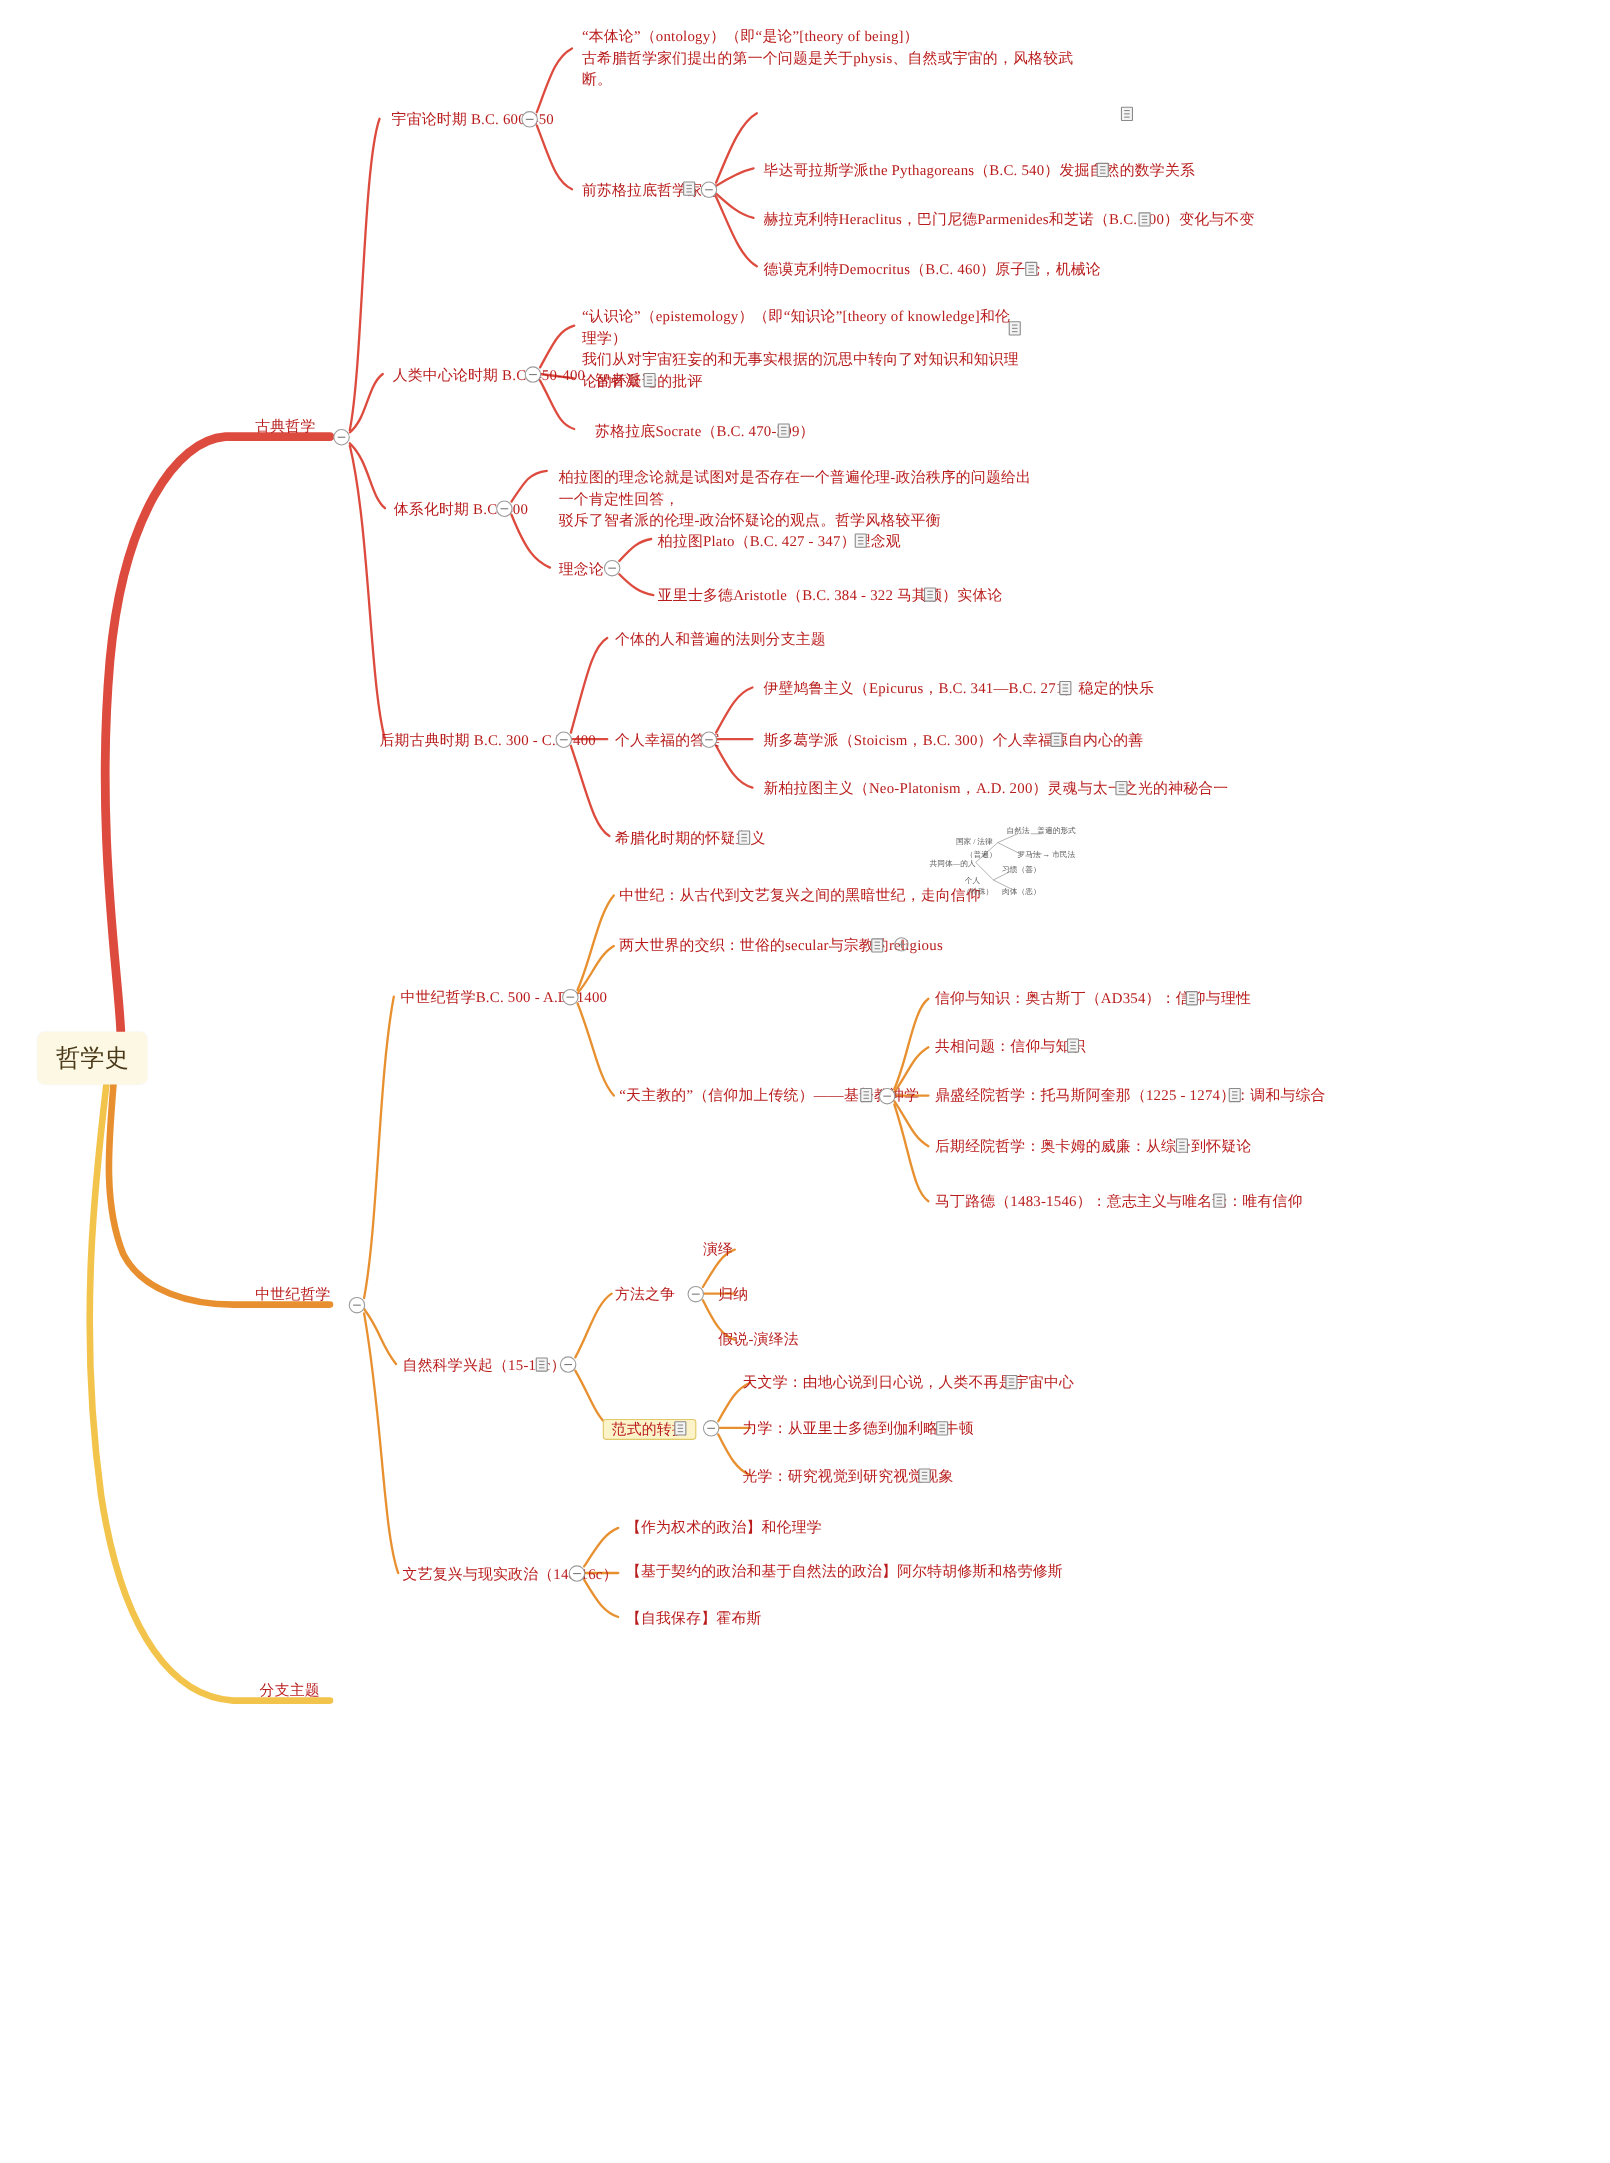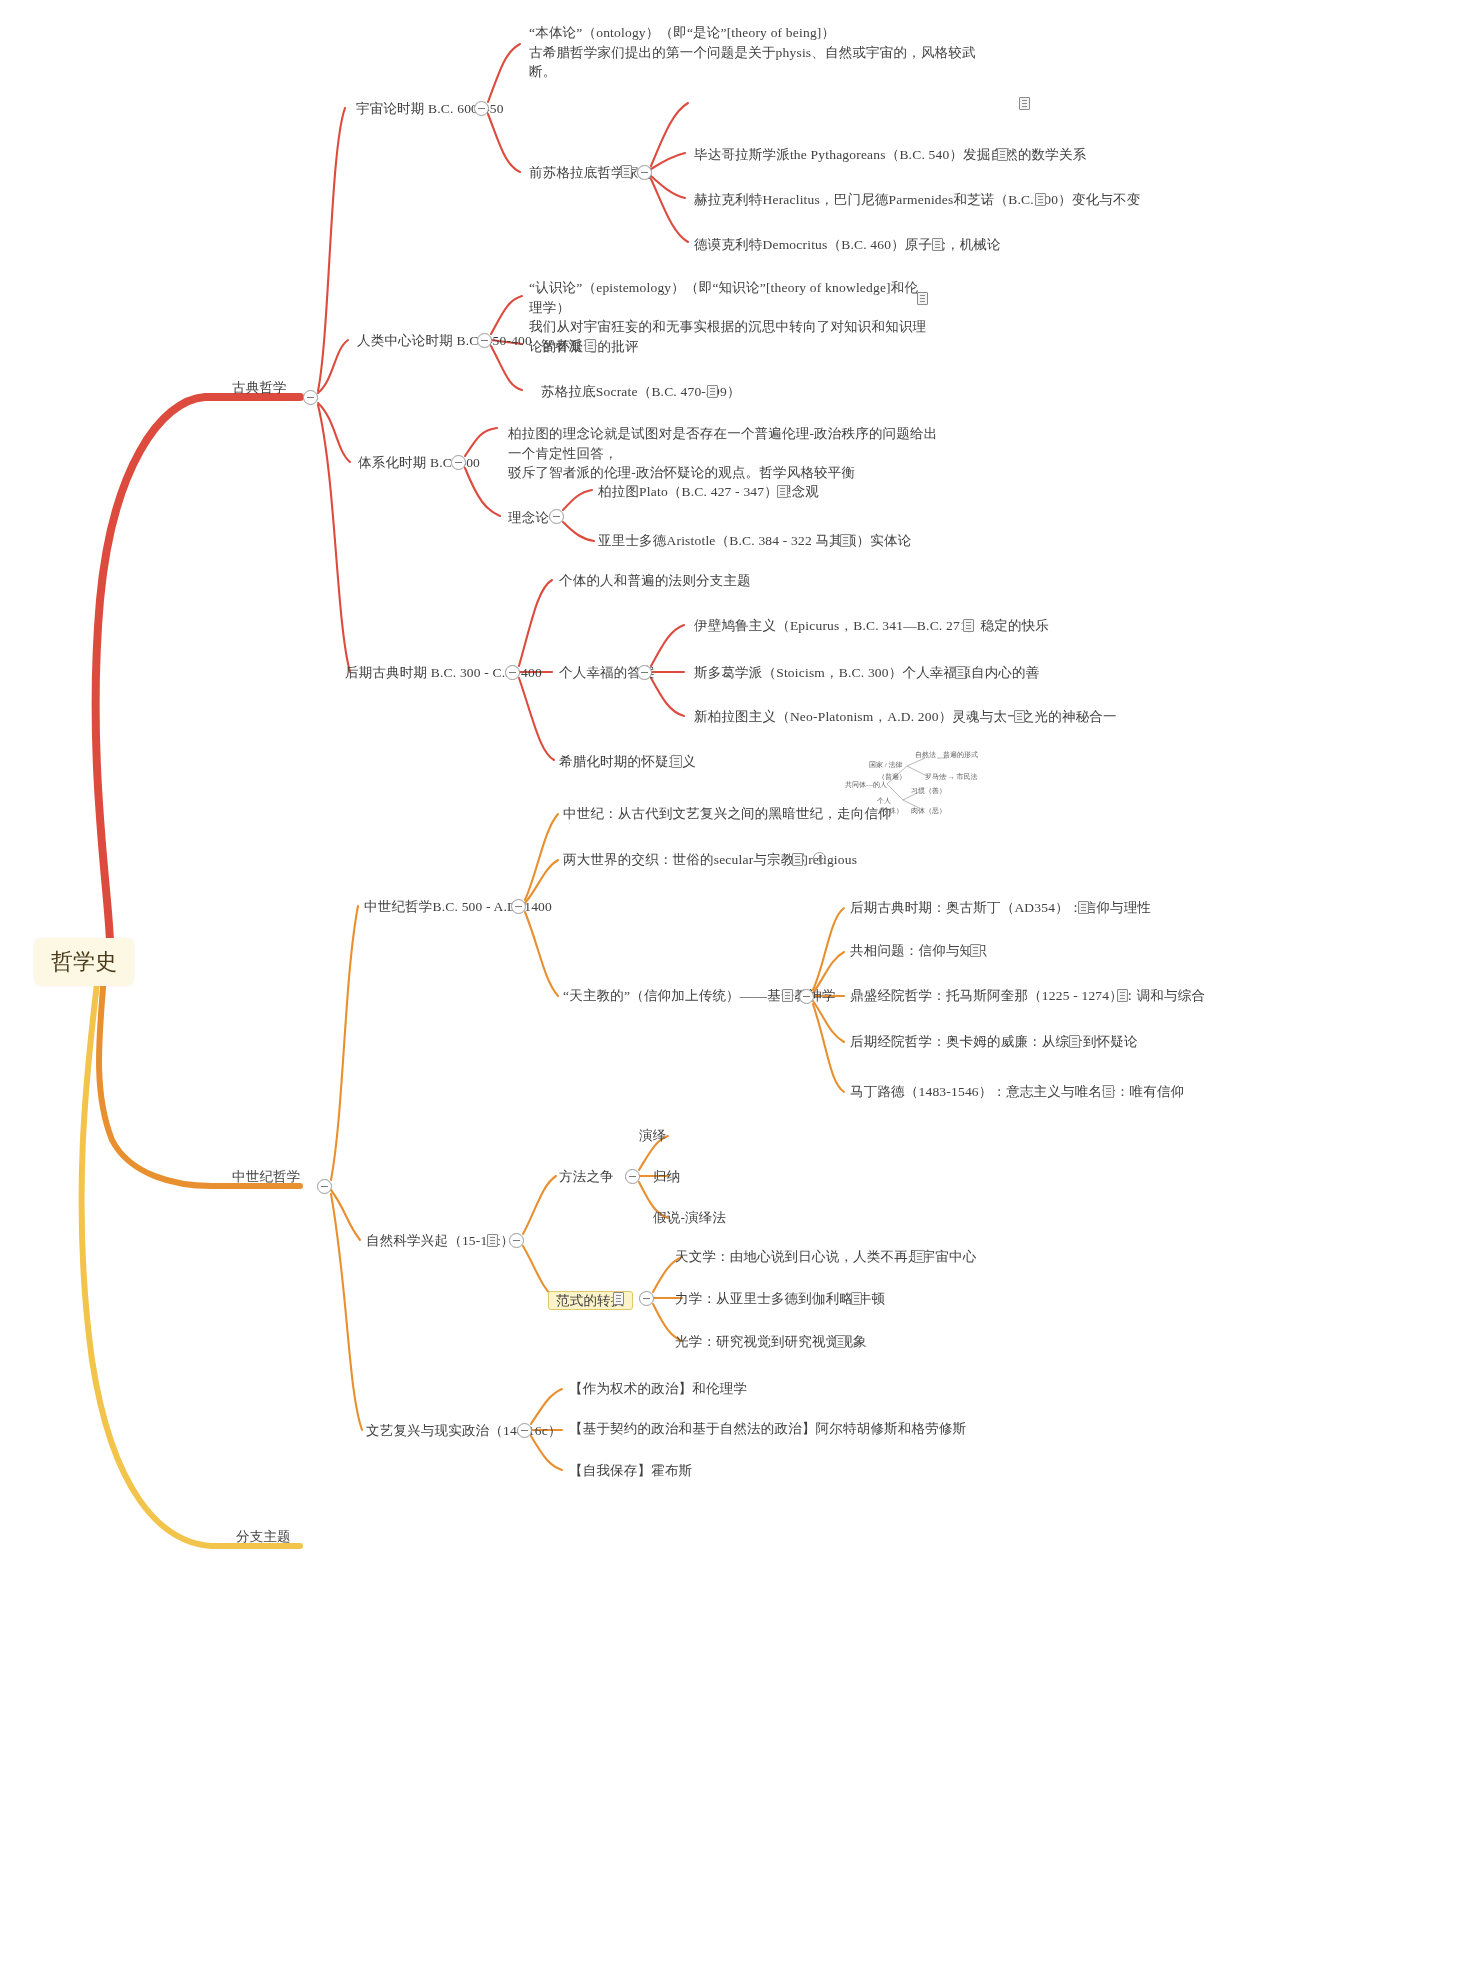--- a/index.html
+++ b/index.html
@@ -1,21 +1,21 @@
 <!DOCTYPE html>
 <html><head>
 <meta charset="utf-8">
 <style>
   html,body{margin:0;padding:0;background:#ffffff;}
   body{font-family:"Liberation Serif","DejaVu Serif",serif;color:#3b3b3b;}
   #canvas{position:relative;width:1464px;height:1966px;overflow:hidden;background:#fff;}
   svg.links{position:absolute;left:0;top:0;width:1464px;height:1966px;pointer-events:none;}
 
   .node{position:absolute;white-space:nowrap;line-height:1.45;}
-  .lbl{font-size:13.5px;color:#404040;letter-spacing:.2px;}
+  .lbl{font-size:13.5px;color:#b91c1c;letter-spacing:.2px;}
   .multi{white-space:normal;}
 
   
   .root{
     position:absolute;background:#fdf8e3;border-radius:7px;
     padding:9px 17px;font-size:22px;color:#4a3a1a;
     box-shadow:0 0 0 1px rgba(0,0,0,0.02);
   }
   
   .hl{background:#fdf3c9;border:1px solid #e0c96a;border-radius:3px;padding:1px 7px;}
@@ -278,21 +278,21 @@
   <div class="pluscircle" style="left:813px;top:852px;"></div>
 
   <div class="node lbl" style="left:563px;top:986px;">“天主教的”（信仰加上传统）——基督教神学</div>
   <div class="note" style="left:782px;top:989px;">
       <i></i>
       <i></i>
       <i></i>
     </div>
   <div class="toggle" style="left:799px;top:989px;"></div>
 
-  <div class="node lbl" style="left:850px;top:898px;">后期古典时期：奥古斯丁（AD354）：信仰与理性</div>
+  <div class="node lbl" style="left:850px;top:898px;">信仰与知识：奥古斯丁（AD354）：信仰与理性</div>
   <div class="note" style="left:1078px;top:901px;">
       <i></i>
       <i></i>
       <i></i>
     </div>
 
   <div class="node lbl" style="left:850px;top:941px;">共相问题：信仰与知识</div>
   <div class="note" style="left:970px;top:944px;">
       <i></i>
       <i></i>

